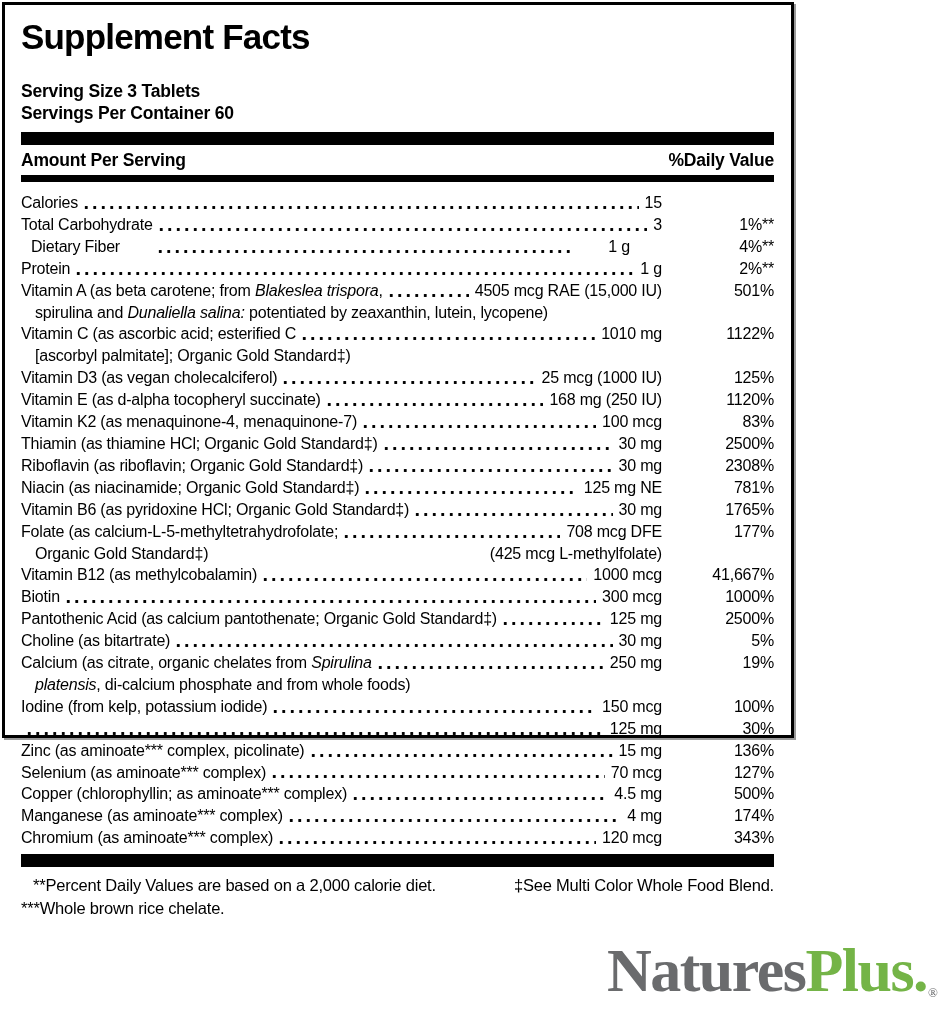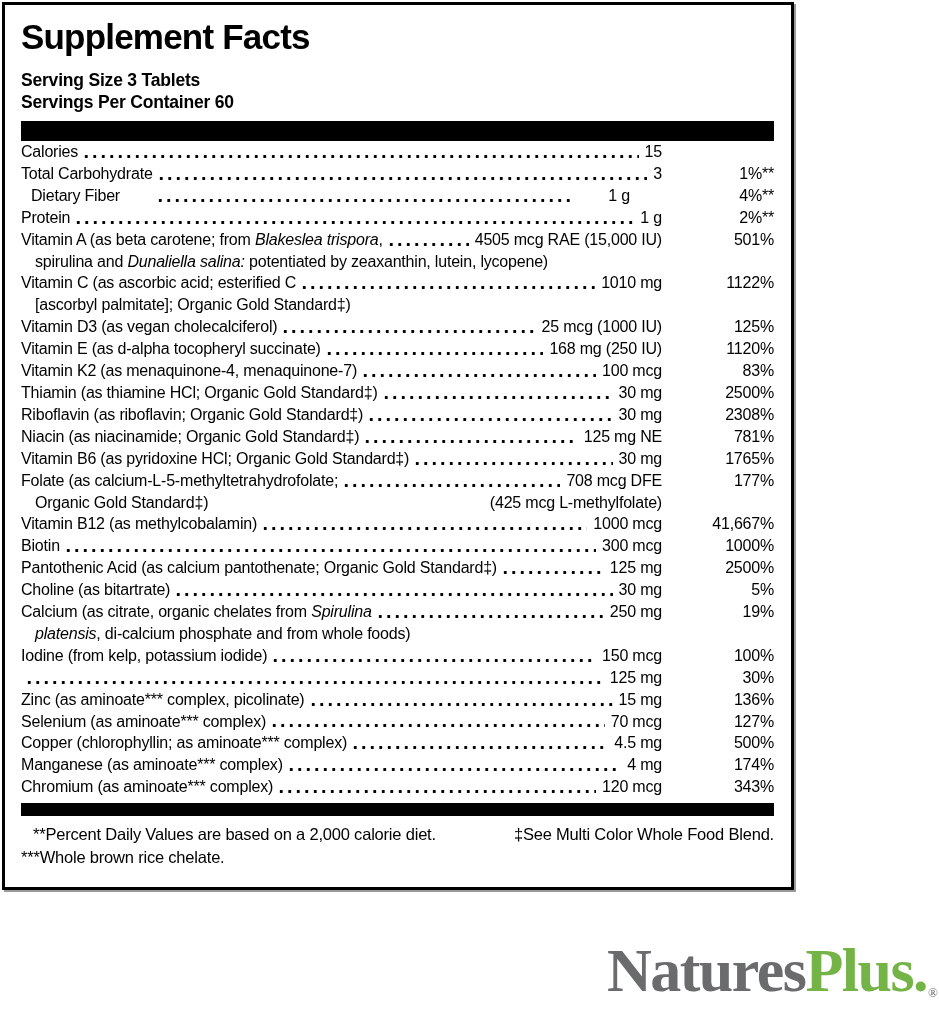--- a/index.html
+++ b/index.html
@@ -2,36 +2,36 @@
 <html><head>
 <meta charset="utf-8">
 <style>
   html,body{margin:0;padding:0;}
   body{
     width:939px;height:1024px;position:relative;background:#ffffff;
     font-family:"Liberation Sans",sans-serif;color:#000;
     -webkit-font-smoothing:antialiased;overflow:hidden;
   }
   .facts-box{
-    position:absolute;left:2px;top:2px;width:792px;height:888px;
+    position:absolute;left:2px;top:2px;width:792px;height:736px;
     border:3px solid #000;background:#fff;box-sizing:border-box;
     padding:10px 17px 6px 16px;box-shadow:2px 2px 0 #9a9a9a;
   }
   .facts-title{
     font-size:35px;font-weight:bold;letter-spacing:-0.8px;line-height:40px;margin-top:2px;
   }
-  .serving-block{margin-top:12px;font-size:17.5px;font-weight:bold;line-height:22px;letter-spacing:-0.2px;}
+  .serving-block{margin-top:23px;font-size:17.5px;font-weight:bold;line-height:22px;letter-spacing:-0.2px;}
   .bar-thick{height:13px;background:#000;}
   .bar1{margin-top:8px;}
   .col-header{
     display:flex;justify-content:space-between;align-items:baseline;
     font-size:17.5px;font-weight:bold;padding:5px 0 4px 0;letter-spacing:-0.2px;
   }
   .bar-thin{height:7px;background:#000;}
-  .rows{margin-top:0;font-size:16px;line-height:21.9px;letter-spacing:-0.2px;}
+  .rows{margin-top:10px;font-size:16px;line-height:21.9px;letter-spacing:-0.2px;}
   .row{display:flex;align-items:baseline;white-space:nowrap;}
   .row.indent{padding-left:10px;gap:32px;}
   .row.cont{padding-left:14px;}
   .name{flex:0 0 auto;}
   .it{font-style:italic;}
   .dots{
     flex:1 1 8px;min-width:8px;align-self:stretch;margin:0 6px 0 4px;
     background-image:radial-gradient(circle,#000 1.35px,transparent 1.75px);
     background-size:8.5px 5px;background-repeat:repeat-x;
     background-position:left bottom 4px;
@@ -57,20 +57,24 @@
 </head>
 <body>
 
 <div class="facts-box">
   <div class="facts-title">Supplement Facts</div>
   <div class="serving-block">
     <div>Serving Size 3 Tablets</div>
     <div>Servings Per Container 60</div>
   </div>
   <div class="bar-thick bar1"></div>
+  <div class="col-header">
+    <span>Amount Per Serving</span>
+    <span>%Daily Value</span>
+  </div>
   <div class="bar-thin"></div>
   <div class="rows">
       <div class="row">
         <span class="name"><span>Calories</span></span>
         <span class="dots"></span>
         <span class="amt">15</span>
         <span class="dv"></span>
       </div>
       <div class="row">
         <span class="name"><span>Total Carbohydrate</span></span>

